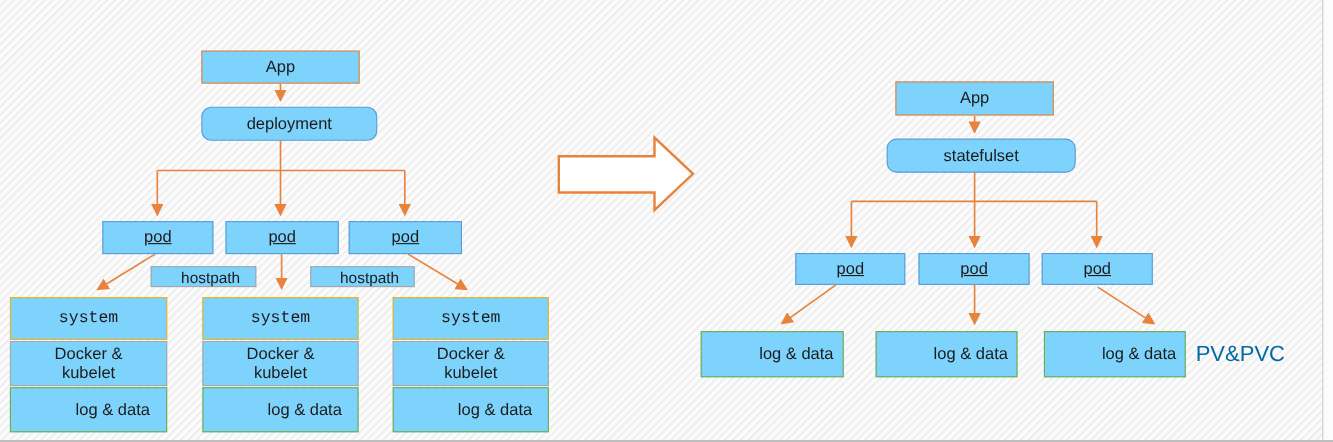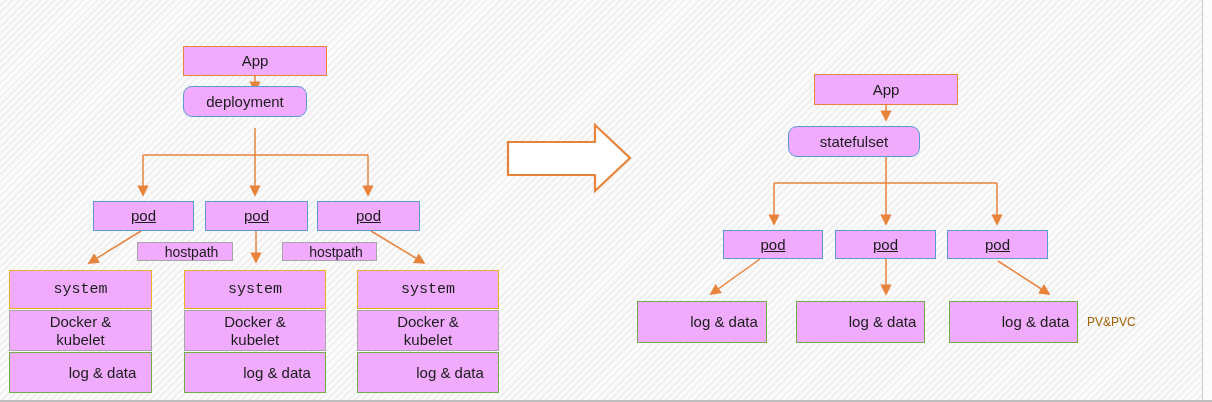--- a/index.html
+++ b/index.html
@@ -5,34 +5,34 @@
   html,body{margin:0;padding:0;}
   body{
     width:1212px;height:402px;position:relative;overflow:hidden;
     font-family:"Liberation Sans","DejaVu Sans",sans-serif;
     background:
       repeating-linear-gradient(135deg,#fbfbfb 0px,#fbfbfb 3px,#f0f0f0 3px,#f0f0f0 5px);
     color:#1b1b1b;
   }
   .canvas{position:absolute;inset:0;}
   .box{
-    position:absolute;box-sizing:border-box;background:#f0abfc;
+    position:absolute;box-sizing:border-box;background:#7dd3fc;
     display:flex;align-items:center;justify-content:center;
     font-size:15px;line-height:18px;text-align:center;white-space:pre-line;
     color:#1b1b1b;
   }
   .b-orange{border:1.4px solid #e8833c;}
   .b-blue{border:1.4px solid #5b9bd5;text-decoration:underline;}
   .b-blue-round{border:1.6px solid #5b9bd5;border-radius:9px;}
   .b-gray{border:1.2px solid #a6a6a6;}
   .b-yellow{border:1.4px solid #eab31e;font-family:Liberation Mono, monospace;}
   .b-green{border:1.4px solid #70ad47;padding-left:44px;}
   .hostpath{font-size:14px;padding-left:13px;}
   .annotation{
-    position:absolute;font-size:12px;color:#a16207;
+    position:absolute;font-size:20px;color:#0369a1;
     display:flex;align-items:center;
   }
   .arrow-layer{position:absolute;left:0;top:0;pointer-events:none;}
   .edge{stroke:#e8833c;stroke-width:1.5;fill:none;}
   .right-gutter{
     position:absolute;right:0;top:0;width:9px;height:402px;
     background:#fcfcfc;border-left:1px solid #c9c9c9;
   }
   .bottom-edge{
     position:absolute;left:0;bottom:0;width:1212px;height:2px;
@@ -67,21 +67,21 @@
     <path class="edge" d="M774,183 V224" marker-end="url(#ah)"></path>
     <path class="edge" d="M886,183 V224" marker-end="url(#ah)"></path>
     <path class="edge" d="M997,183 V224" marker-end="url(#ah)"></path>
     <path class="edge" d="M760,259 L711,294" marker-end="url(#ah)"></path>
     <path class="edge" d="M886,258 V294" marker-end="url(#ah)"></path>
     <path class="edge" d="M998,261 L1049,294" marker-end="url(#ah)"></path>
   </svg>
 
   <div class="box b-orange" style="left:183px;top:46px;width:144px;height:30px;">App</div>
 
-  <div class="box b-blue-round" style="left:183px;top:86px;width:124px;height:31px;">deployment</div>
+  <div class="box b-blue-round" style="left:183px;top:97px;width:160px;height:31px;">deployment</div>
 
   <div class="box b-blue" style="left:93px;top:201px;width:101px;height:30px;">pod</div>
   <div class="box b-blue" style="left:205px;top:201px;width:103px;height:30px;">pod</div>
   <div class="box b-blue" style="left:317px;top:201px;width:103px;height:30px;">pod</div>
 
   <div class="box b-gray hostpath" style="left:137px;top:242px;width:96px;height:19px;">hostpath</div>
   <div class="box b-gray hostpath" style="left:282px;top:242px;width:95px;height:19px;">hostpath</div>
 
   <div class="box b-yellow" style="left:9px;top:270px;width:143px;height:39px;">system</div>
   <div class="box b-gray" style="left:9px;top:310px;width:143px;height:41px;">Docker &amp;
@@ -93,21 +93,21 @@
 kubelet</div>
   <div class="box b-green" style="left:184px;top:352px;width:142px;height:41px;">log &amp; data</div>
 
   <div class="box b-yellow" style="left:357px;top:270px;width:142px;height:39px;">system</div>
   <div class="box b-gray" style="left:357px;top:310px;width:142px;height:41px;">Docker &amp;
 kubelet</div>
   <div class="box b-green" style="left:357px;top:352px;width:142px;height:41px;">log &amp; data</div>
 
   <div class="box b-orange" style="left:814px;top:74px;width:144px;height:31px;">App</div>
 
-  <div class="box b-blue-round" style="left:788px;top:126px;width:132px;height:31px;">statefulset</div>
+  <div class="box b-blue-round" style="left:806px;top:126px;width:172px;height:31px;">statefulset</div>
 
   <div class="box b-blue" style="left:723px;top:230px;width:100px;height:29px;">pod</div>
   <div class="box b-blue" style="left:835px;top:230px;width:101px;height:29px;">pod</div>
   <div class="box b-blue" style="left:947px;top:230px;width:101px;height:29px;">pod</div>
 
   <div class="box b-green" style="left:637px;top:301px;width:130px;height:42px;">log &amp; data</div>
   <div class="box b-green" style="left:796px;top:301px;width:129px;height:42px;">log &amp; data</div>
   <div class="box b-green" style="left:949px;top:301px;width:129px;height:42px;">log &amp; data</div>
 
   <div class="annotation" style="left:1087px;top:301px;height:42px;">PV&amp;PVC</div>

